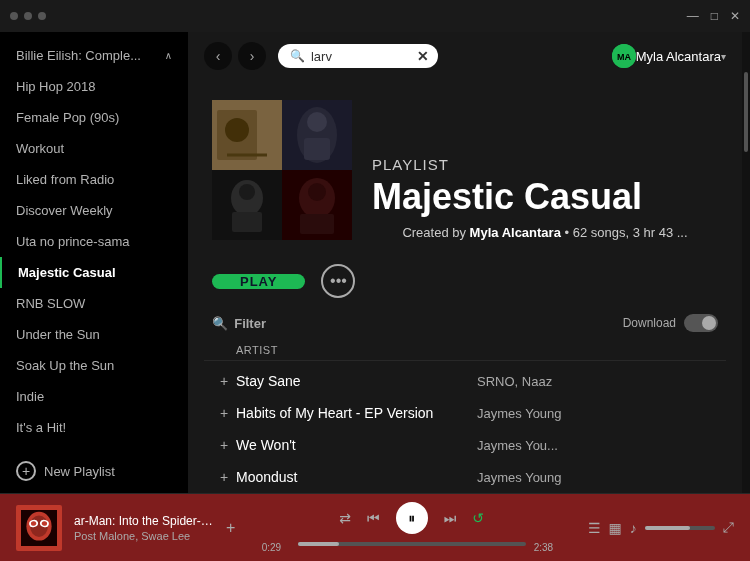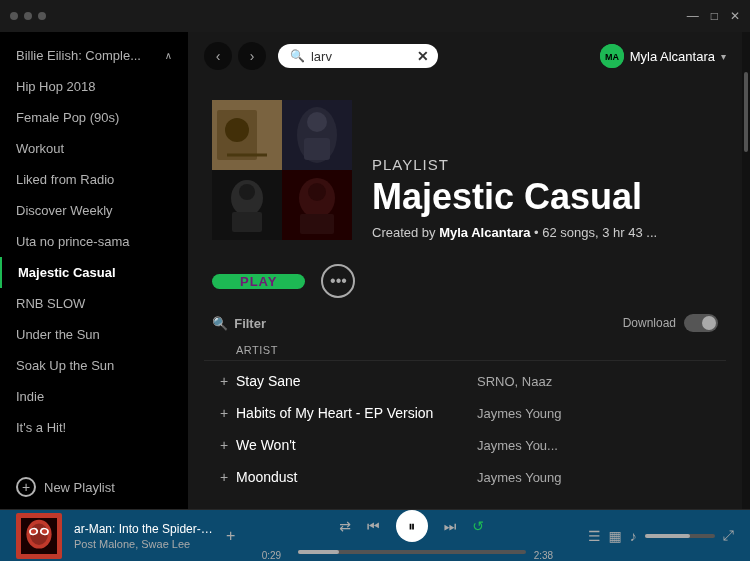--- a/index.html
+++ b/index.html
@@ -132,21 +132,21 @@
     .search-icon-small { color: #333; font-size: 12px; }
     .search-input {
       border: none; outline: none; background: transparent;
       font-size: 13px; color: #333; width: 100px;
     }
     .search-clear {
       color: #333; font-size: 14px; cursor: pointer; font-weight: bold;
     }
     .nav-spacer { flex: 1; }
     .nav-user {
-      display: flex; align-items: center; gap: 6px;
+      display: flex; align-items: center; 
       font-size: 13px; color: #fff;
     }
     .nav-user-avatar {
       width: 24px; height: 24px; border-radius: 50%;
       background: #1db954; display: flex; align-items: center; justify-content: center;
       font-size: 11px; font-weight: 700; color: #000;
     }
     .nav-dropdown { color: #aaa; font-size: 10px; }
 
     
@@ -173,35 +173,35 @@
     .playlist-info { flex: 1; }
     .playlist-label {
       font-size: 15px; text-transform: uppercase; letter-spacing: 1px;
       color: #ccc; margin-bottom: 4px;
     }
     .playlist-title {
       font-size: 36px; font-weight: 900; color: #fff;
       margin-bottom: 8px; line-height: 1.1;
     }
     .playlist-meta {
-      font-size: 13px; color: #ccc;
+      font-size: 13px; color: #ccc; text-align: center;
     }
     .playlist-meta strong { color: #fff; }
 
     
     .action-bar {
       display: flex;
       align-items: center;
       padding: 8px 24px 12px;
       gap: 16px;
       flex-shrink: 0;
     }
     .play-btn {
       background: #1db954;
-      color: #701a75;
+      color: #0f172a;
       border: none;
       border-radius: 20px;
       padding: 0 28px;
       font-size: 13px;
       font-weight: 700;
       letter-spacing: 1px;
       cursor: pointer;
       text-transform: uppercase;
     }
     .more-btn {
@@ -291,22 +291,22 @@
       position: relative;
     }
     .scroll-thumb {
       width: 4px; height: 80px;
       background: #535353; border-radius: 2px;
       position: absolute; right: 2px; top: 40px;
     }
 
     
     .bottom-player {
-      height: 52px;
-      background: #0c4a6e;
+      height: 68px;
+      background: #7f1d1d;
       border-top: 1px solid #282828;
       display: flex;
       align-items: center;
       padding: 0 16px;
       gap: 12px;
       flex-shrink: 0;
     }
     .player-album-art {
       width: 46px; height: 46px;
       background: #c0392b;

